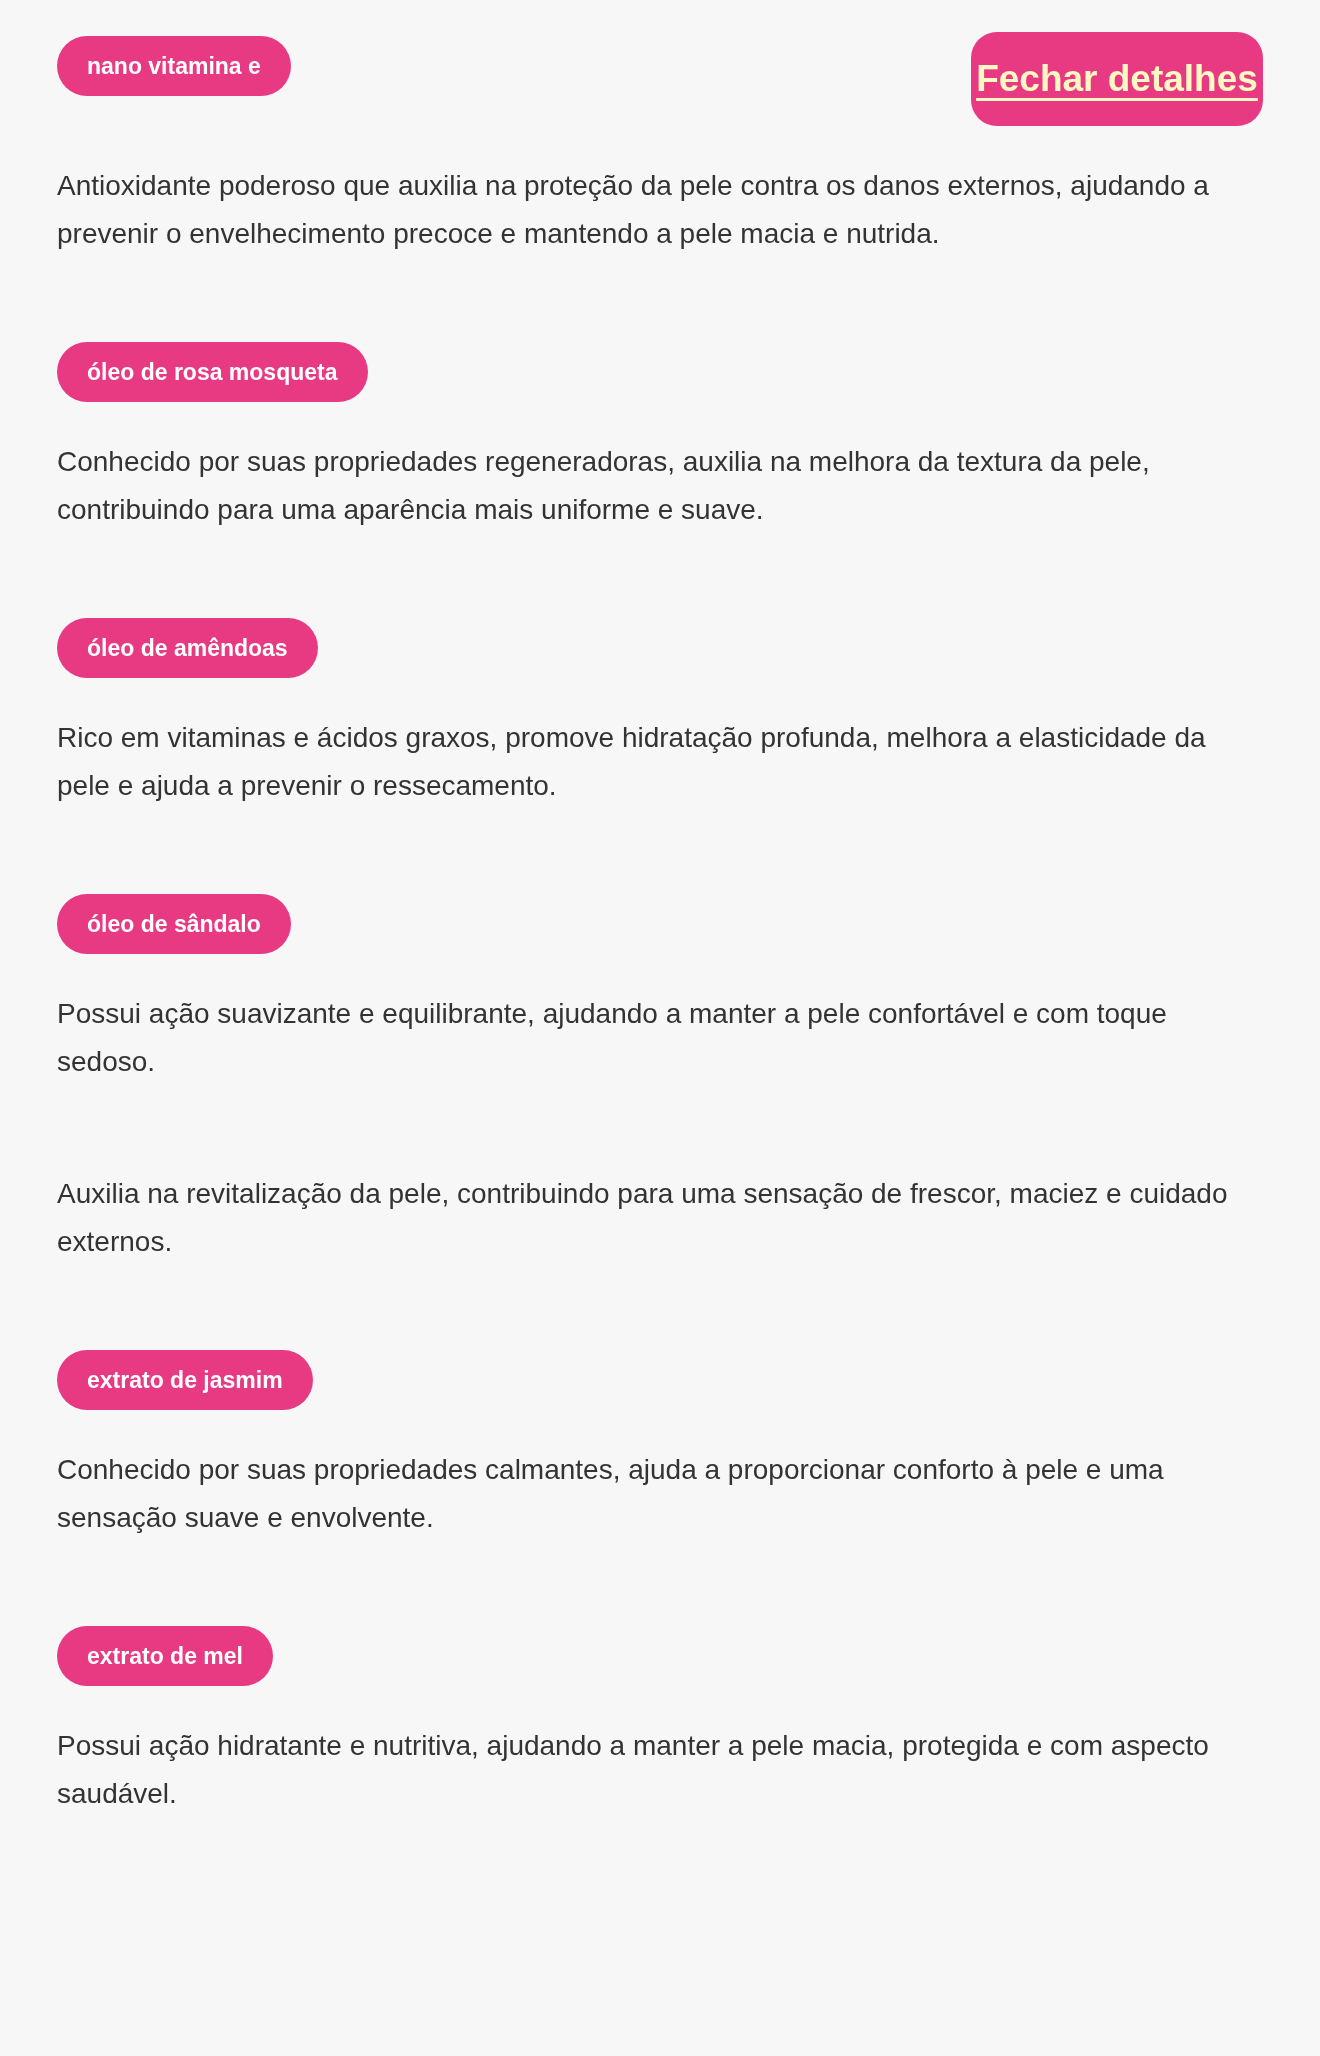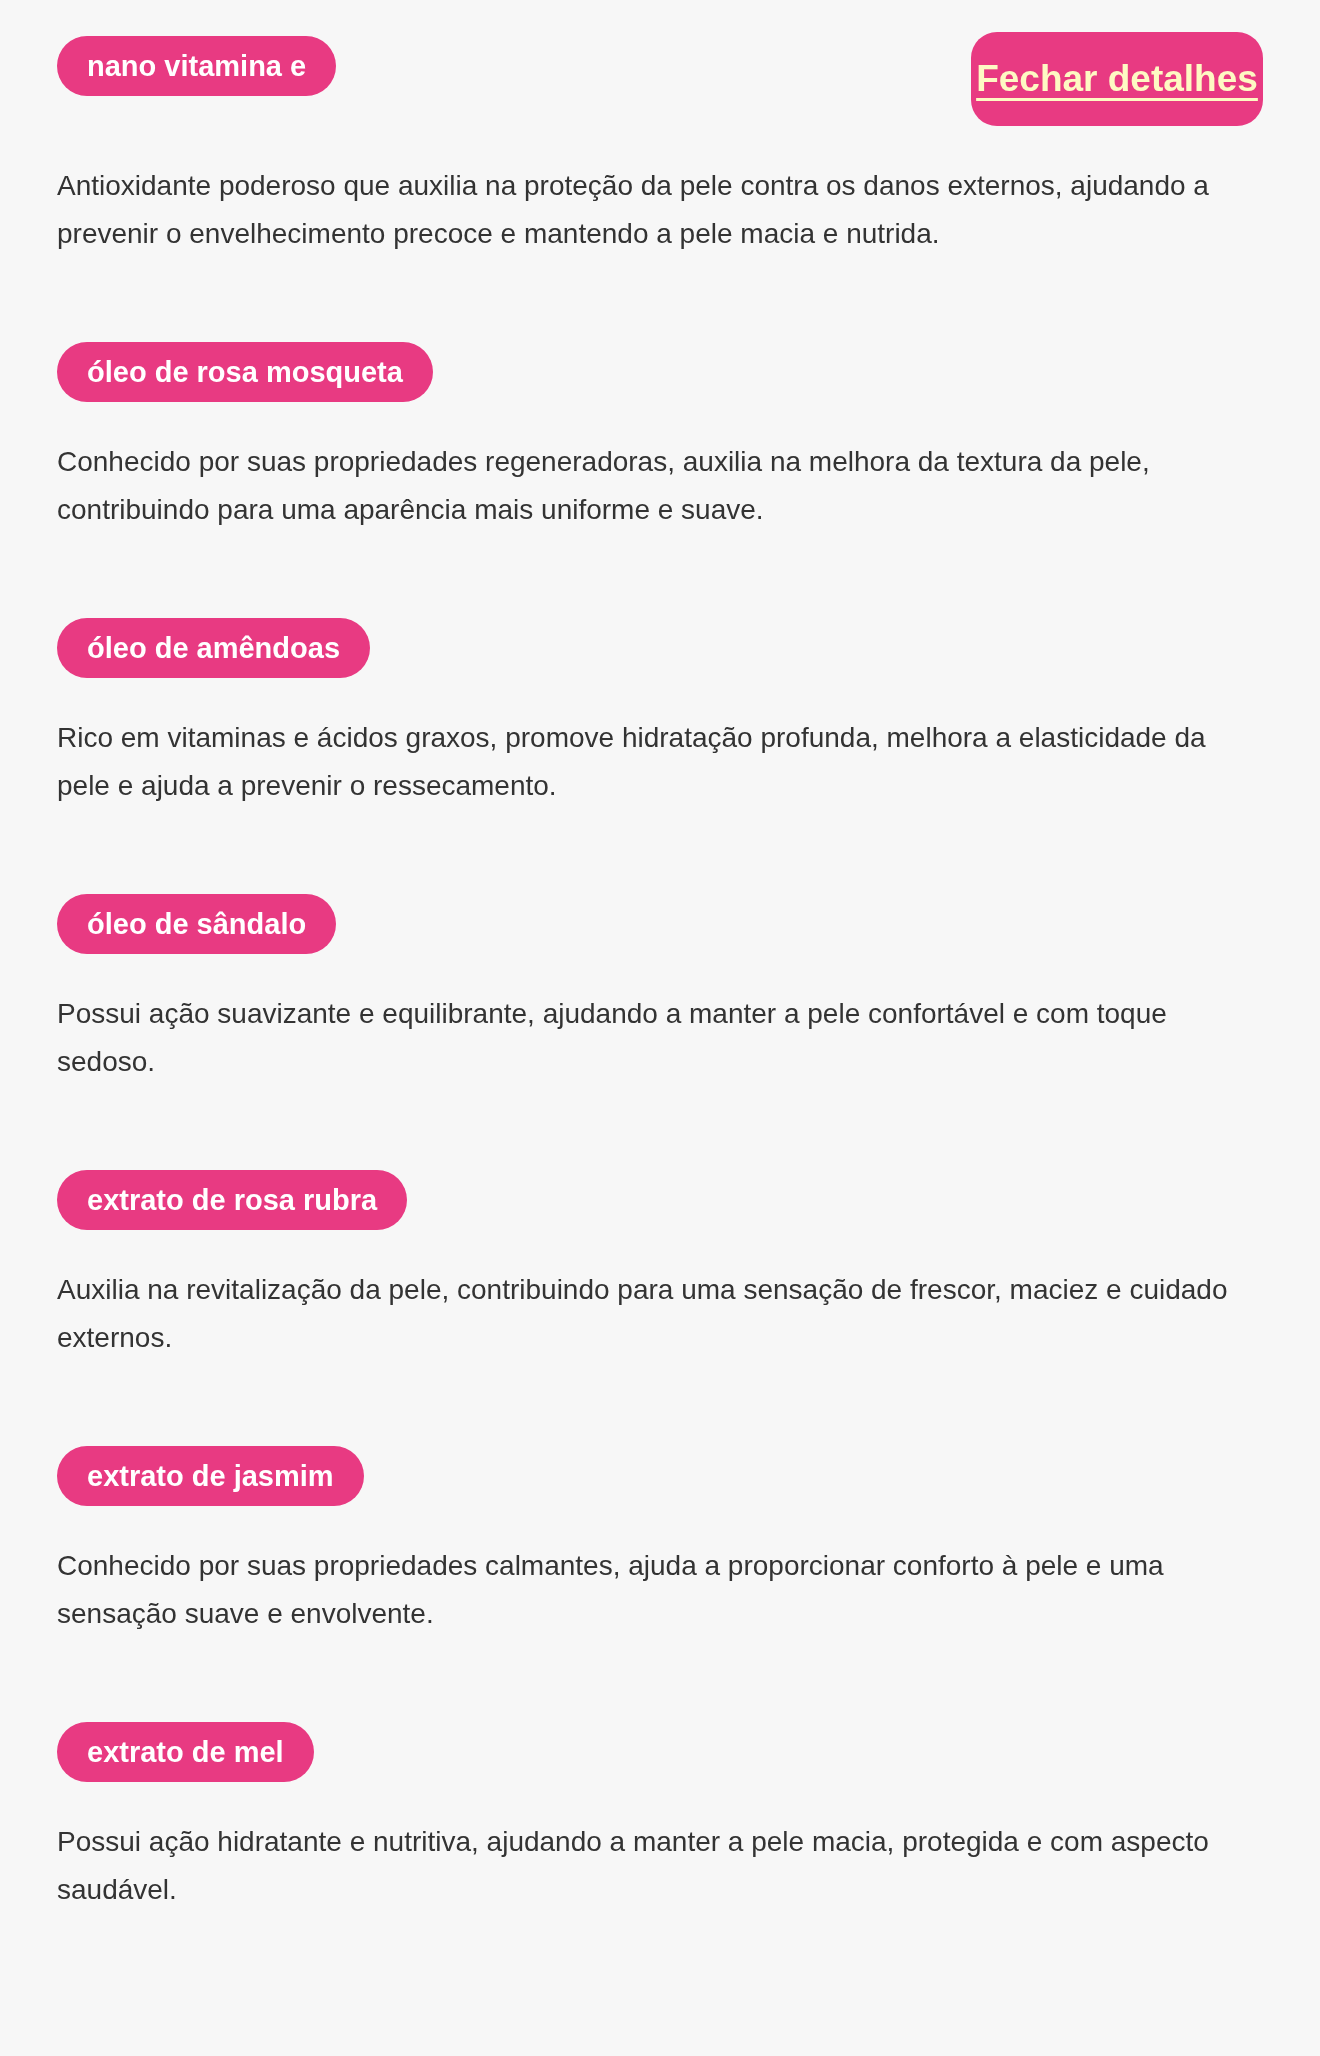--- a/index.html
+++ b/index.html
@@ -24,21 +24,21 @@
   .header-row{
     display:flex;
     justify-content:space-between;
     align-items:flex-start;
   }
   .pill{
     display:inline-block;
     background:var(--accent);
     color:#ffffff;
     font-weight:bold;
-    font-size:29px;
+    font-size:23px;
     line-height:34px;
     padding:13px 30px;
     border-radius:40px;
     white-space:nowrap;
   }
   .close-btn{
     flex:0 0 auto;
     width:292px;
     height:94px;
     margin-top:-4px;
@@ -93,21 +93,20 @@
     <span class="pill">óleo de amêndoas</span>
     <p class="desc">Rico em vitaminas e ácidos graxos, promove hidratação profunda, melhora a elasticidade da pele e ajuda a prevenir o ressecamento.</p>
   </div>
 
   <div class="section">
     <span class="pill">óleo de sândalo</span>
     <p class="desc">Possui ação suavizante e equilibrante, ajudando a manter a pele confortável e com toque sedoso.</p>
   </div>
 
   <div class="section">
-    <span class="pill">extrato de rosa rubra</span>
     <p class="desc">Auxilia na revitalização da pele, contribuindo para uma sensação de frescor, maciez e cuidado externos.</p>
   </div>
 
   <div class="section">
     <span class="pill">extrato de jasmim</span>
     <p class="desc">Conhecido por suas propriedades calmantes, ajuda a proporcionar conforto à pele e uma sensação suave e envolvente.</p>
   </div>
 
   <div class="section">
     <span class="pill">extrato de mel</span>

